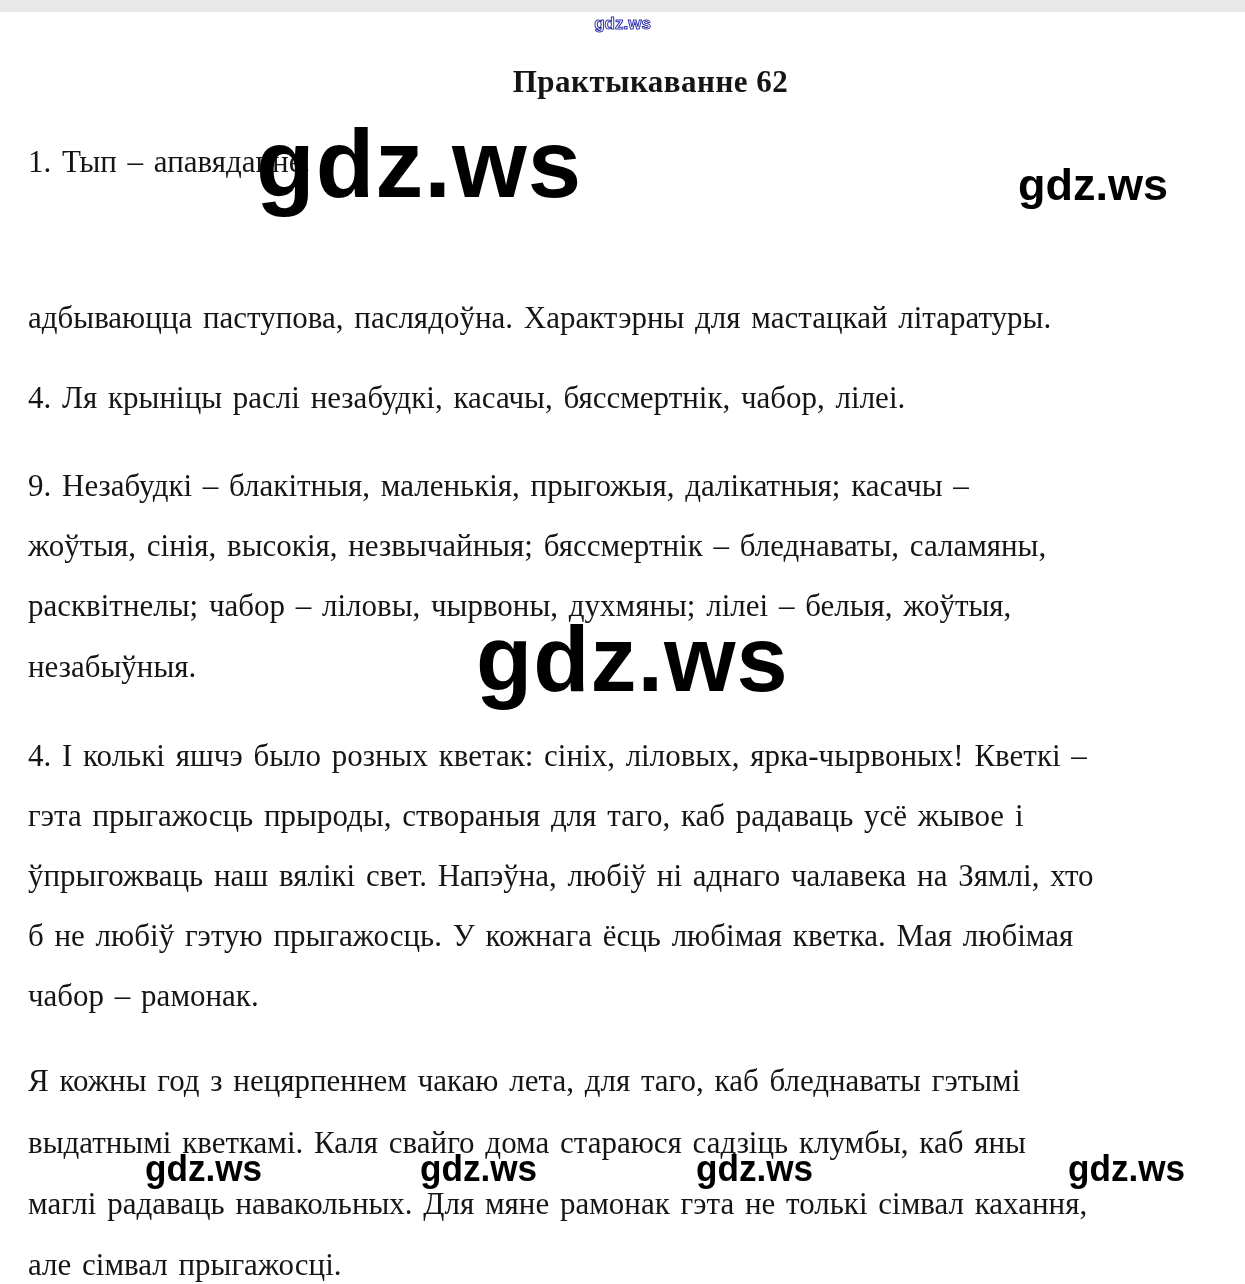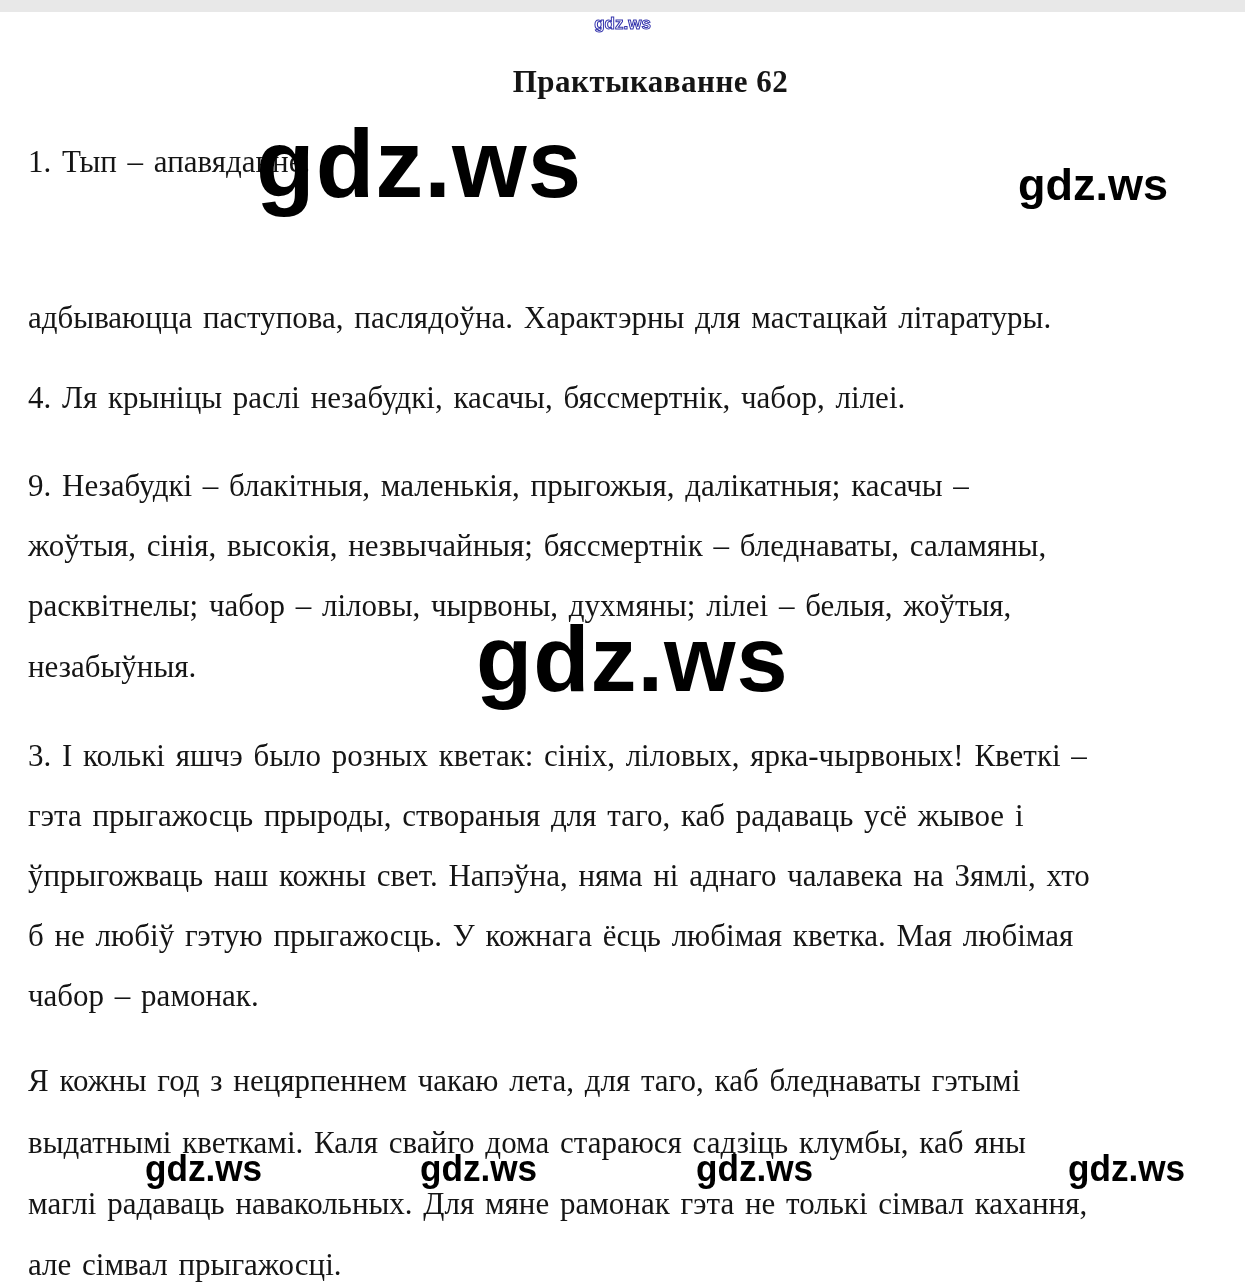--- a/index.html
+++ b/index.html
@@ -79,23 +79,23 @@
 
   <div class="line" style="top:367px">4. Ля крыніцы раслі незабудкі, касачы, бяссмертнік, чабор, лілеі.</div>
 
   <div class="line" style="top:455px">9. Незабудкі – блакітныя, маленькія, прыгожыя, далікатныя; касачы –</div>
   <div class="line" style="top:515px">жоўтыя, сінія, высокія, незвычайныя; бяссмертнік – бледнаваты, саламяны,</div>
   <div class="line" style="top:575px">расквітнелы; чабор – ліловы, чырвоны, духмяны; лілеі – белыя, жоўтыя,</div>
   <div class="line" style="top:636px">незабыўныя.</div>
 
   <div class="wm wm-big2">gdz.ws</div>
 
-  <div class="line" style="top:725px">3. І колькі яшчэ было розных кветак: сініх, ліловых, ярка-чырвоных! Кветкі –</div>
+  <div class="line" style="top:725px">4. І колькі яшчэ было розных кветак: сініх, ліловых, ярка-чырвоных! Кветкі –</div>
   <div class="line" style="top:785px">гэта прыгажосць прыроды, створаныя для таго, каб радаваць усё жывое і</div>
-  <div class="line" style="top:845px">ўпрыгожваць наш кожны свет. Напэўна, няма ні аднаго чалавека на Зямлі, хто</div>
+  <div class="line" style="top:845px">ўпрыгожваць наш вялікі свет. Напэўна, любіў ні аднаго чалавека на Зямлі, хто</div>
   <div class="line" style="top:905px">б не любіў гэтую прыгажосць. У кожнага ёсць любімая кветка. Мая любімая</div>
   <div class="line" style="top:965px">чабор – рамонак.</div>
 
   <div class="line" style="top:1050px">Я кожны год з нецярпеннем чакаю лета, для таго, каб бледнаваты гэтымі</div>
   <div class="line" style="top:1112px">выдатнымі кветкамі. Каля свайго дома стараюся садзіць клумбы, каб яны</div>
 
   <div class="wm wm-small wm-s1">gdz.ws</div>
   <div class="wm wm-small wm-s2">gdz.ws</div>
   <div class="wm wm-small wm-s3">gdz.ws</div>
   <div class="wm wm-small wm-s4">gdz.ws</div>

